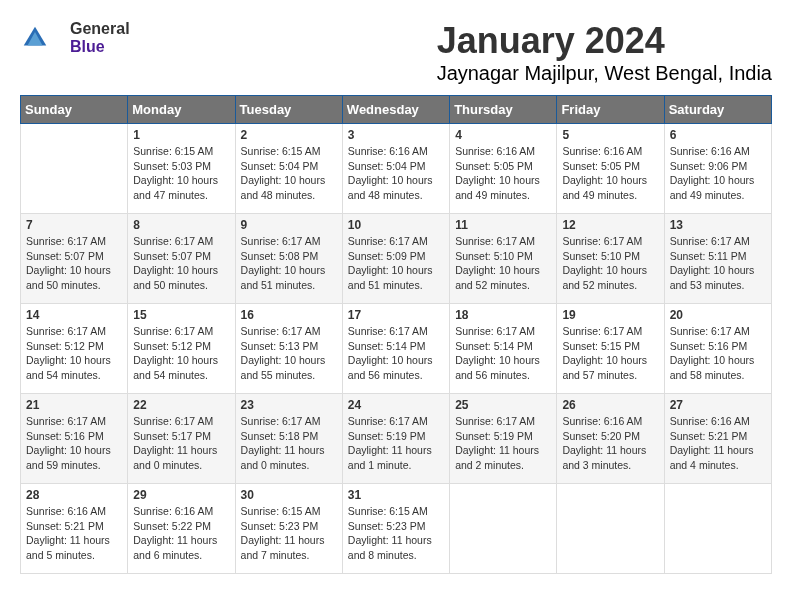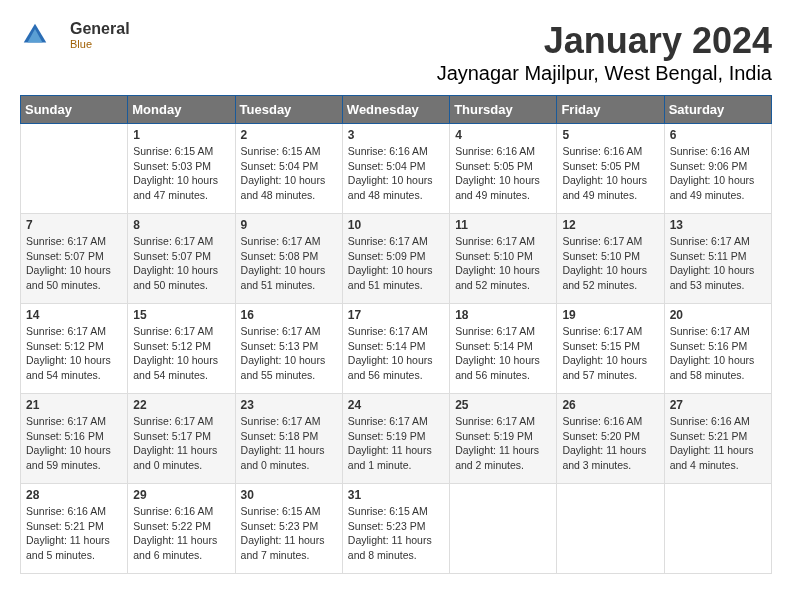--- a/index.html
+++ b/index.html
@@ -25,30 +25,30 @@
       display: flex;
       flex-direction: column;
       line-height: 1.1;
     }
     .logo-general {
       font-size: 16px;
       font-weight: bold;
       color: #333;
     }
     .logo-blue {
-      font-size: 11px;
-      font-weight: normal;
-      color: #a16207;
+      font-size: 16px;
+      font-weight: bold;
+      color: #4c1d95;
     }
     .logo-icon {
       width: 30px;
       height: 30px;
     }
     .title-section {
-      text-align: right;
+      text-align: left;
     }
     .month-title {
       font-size: 36px;
       font-weight: bold;
       color: #333;
     }
     .location-title {
       font-size: 20px;
       color: #000000;
     }

